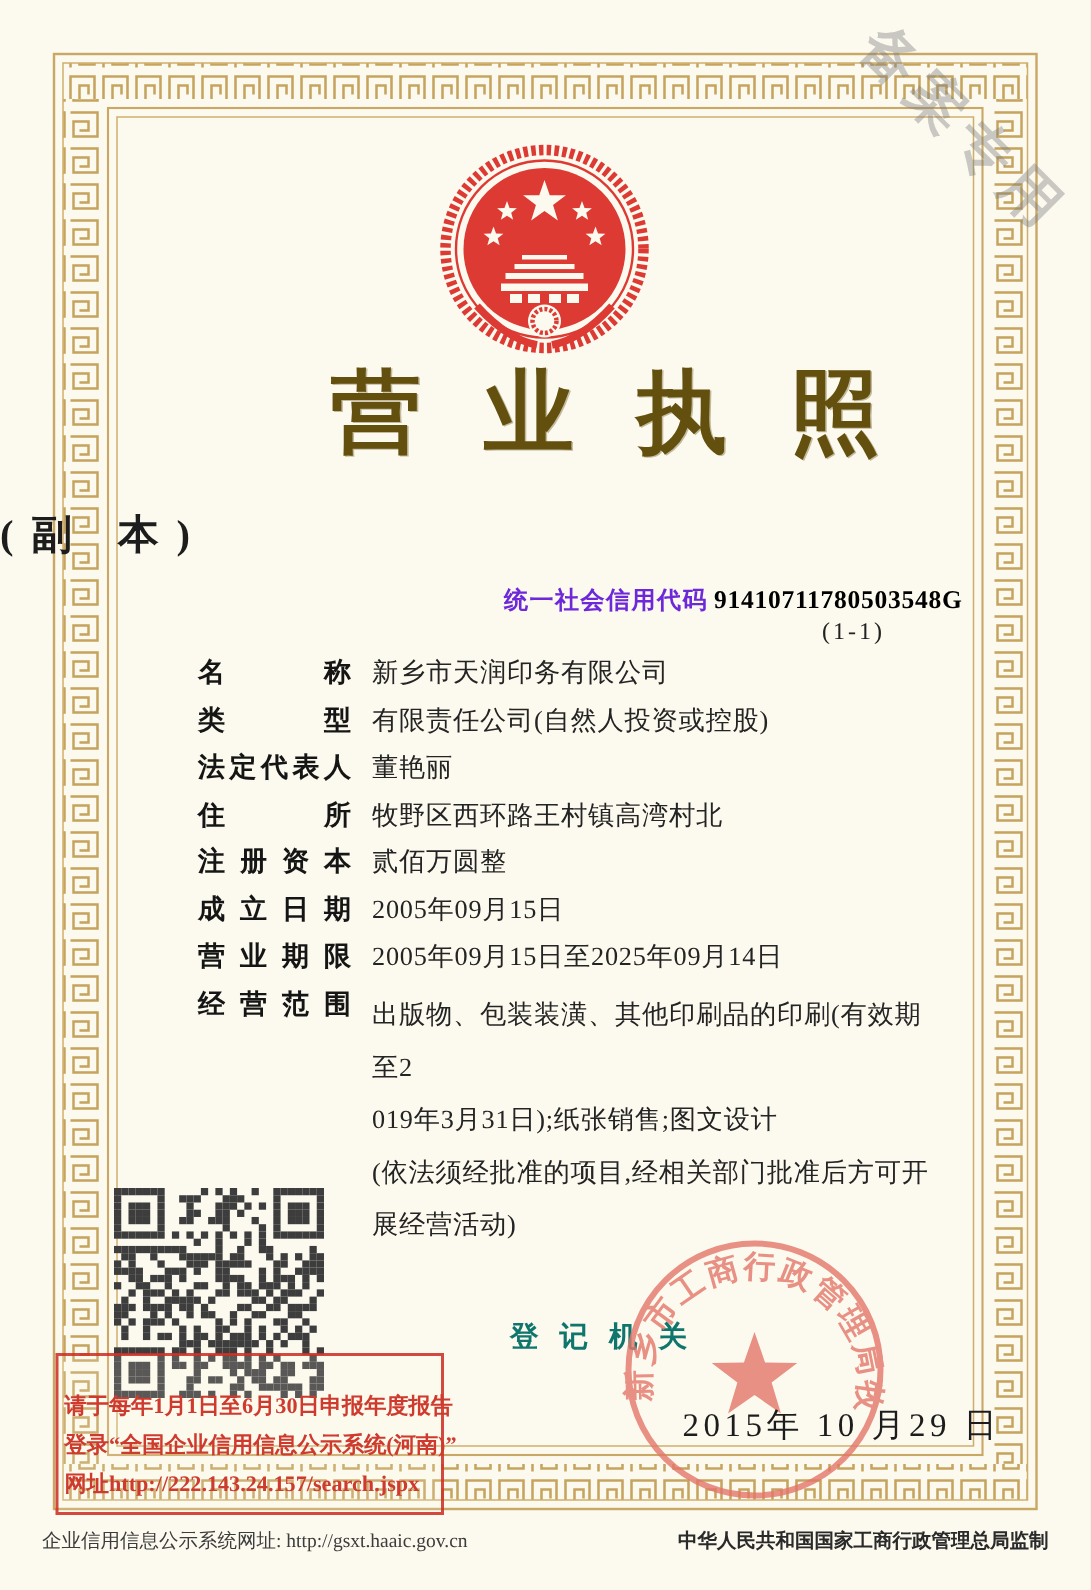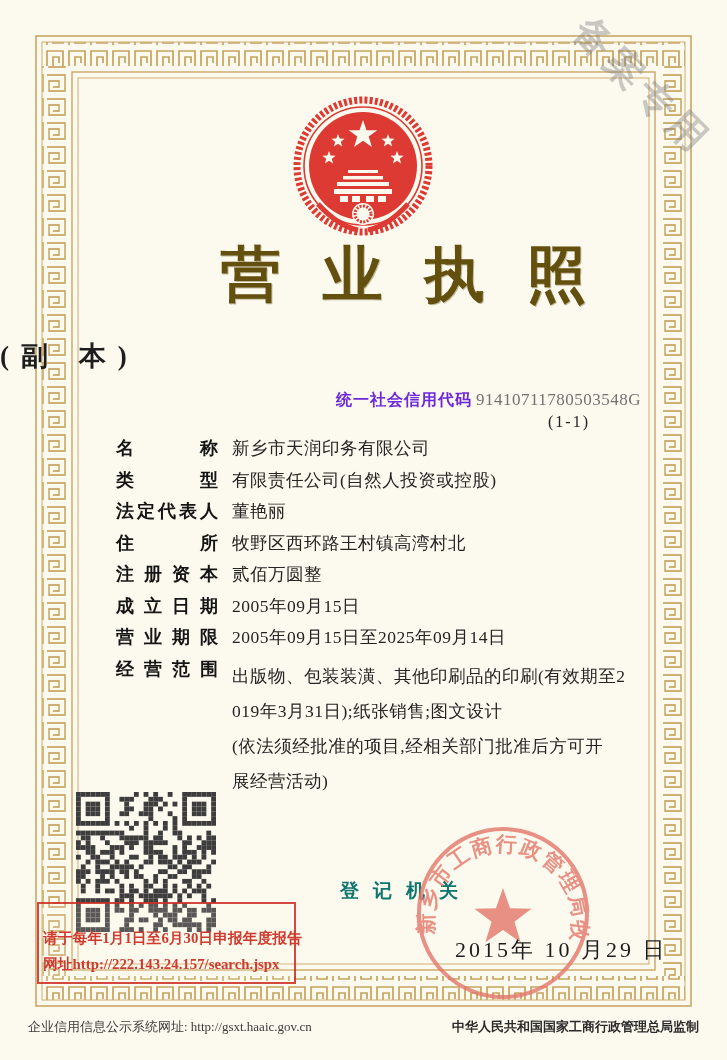--- a/index.html
+++ b/index.html
@@ -26,24 +26,24 @@
     text-shadow:1px 1px 0 rgba(90,70,10,.35);
     padding-left:40px;
   }
   .subtitle{
     position:absolute;left:0;top:338px;width:100%;z-index:2;
     font-size:27px;color:#1d1d1d;letter-spacing:12px;font-weight:600;
   }
   .code-row{position:absolute;left:336px;top:390px;z-index:2;font-size:16px;white-space:nowrap;}
   .code-label{font-weight:bold;color:#6d28d9;letter-spacing:1px;
     font-family:"Liberation Sans","DejaVu Sans",sans-serif;}
-  .code-value{font-size:17px;color:#737373;letter-spacing:0.5px;}
+  .code-value{font-size:17px;color:#000000;letter-spacing:0.5px;font-weight:bold;}
   .page-no{position:absolute;left:548px;top:413px;z-index:2;font-size:16px;color:#222;letter-spacing:2px;}
   .fields{position:absolute;left:116px;top:438px;width:510px;z-index:2;}
-  .frow{display:flex;margin-bottom:11.5px;line-height:20px;}
+  .frow{display:flex;margin-bottom:11.5px;line-height:20px;margin-left:16px;}
   .flabel{
     display:inline-block;width:102px;flex:0 0 102px;
     font-weight:bold;color:#151515;font-size:18px;
     text-align:justify;text-align-last:justify;text-justify:inter-ideograph;
     font-family:"Liberation Sans","DejaVu Sans",sans-serif;
   }
   .fvalue{margin-left:14px;font-size:17.5px;color:#242424;letter-spacing:0.5px;}
   .scope-value{white-space:pre-line;line-height:35px;}
   .qr{position:absolute;left:76px;top:792px;z-index:2;}
   .qr svg{display:block;}
@@ -585,20 +585,21 @@
           <rect x="86.4" y="134.4" width="4.8" height="4.8"></rect>
           <rect x="110.4" y="134.4" width="4.8" height="4.8"></rect>
           <rect x="120.0" y="134.4" width="4.8" height="4.8"></rect>
           <rect x="129.6" y="134.4" width="4.8" height="4.8"></rect>
         </g>
       </svg>
   </div>
 
   <div class="stamp-box">
     <div>请于每年1月1日至6月30日申报年度报告</div>
+    <div>登录“全国企业信用信息公示系统(河南)”</div>
     <div>网址http://222.143.24.157/search.jspx</div>
   </div>
 
   <div class="reg-label">登记机关</div>
 
   <svg class="seal" width="190" height="190" viewBox="0 0 190 190">
     <defs>
       <path id="sealArc" d="M27,120 A70,70 0 1 1 163,120" fill="none"></path>
     </defs>
     <circle cx="95" cy="95" r="84" fill="none" stroke="#e4766a" stroke-width="4"></circle>

